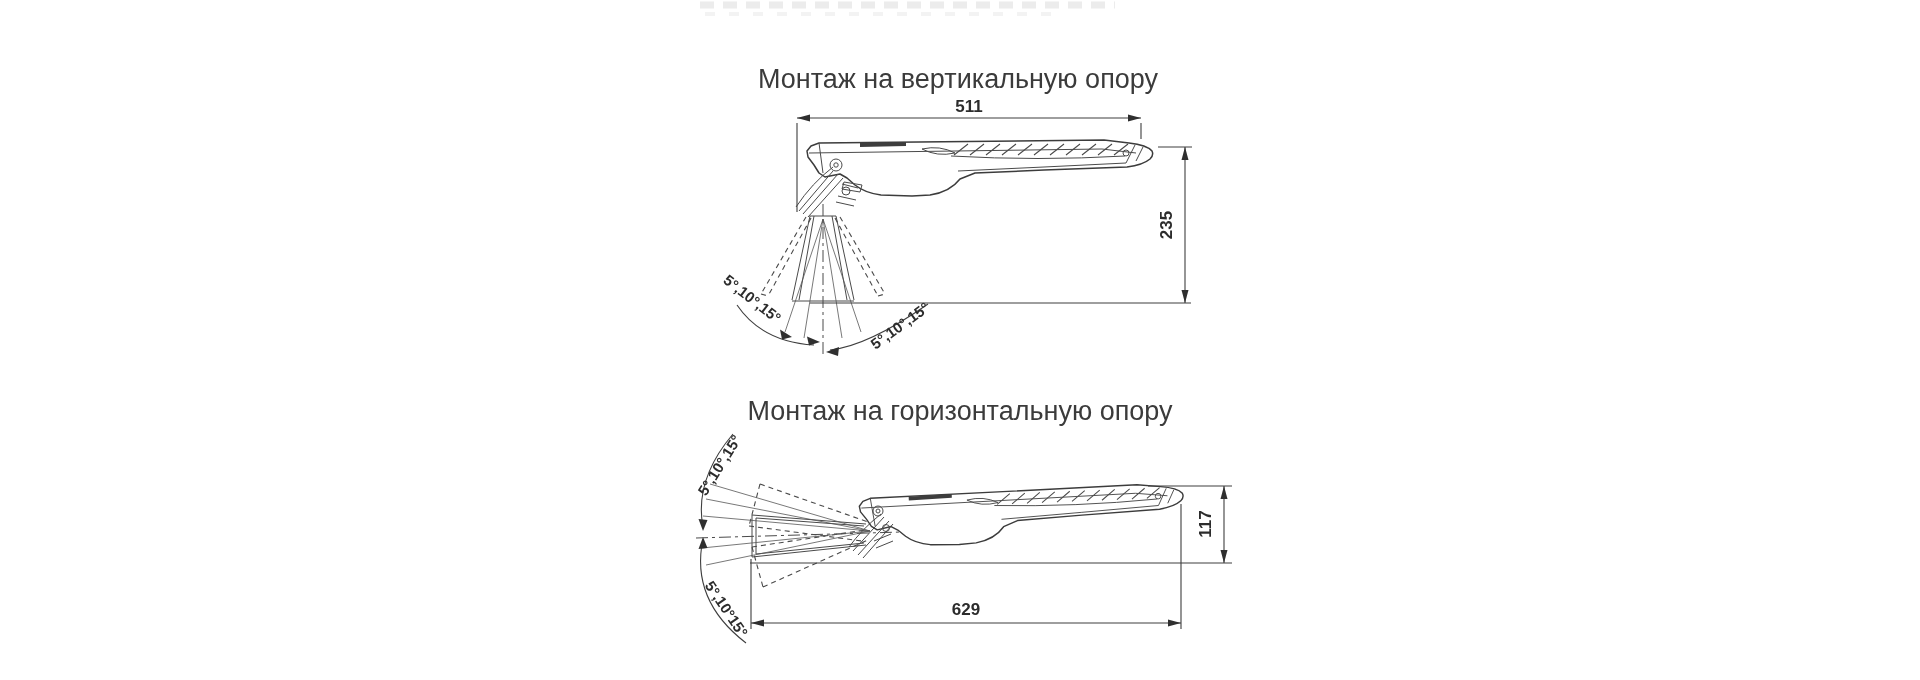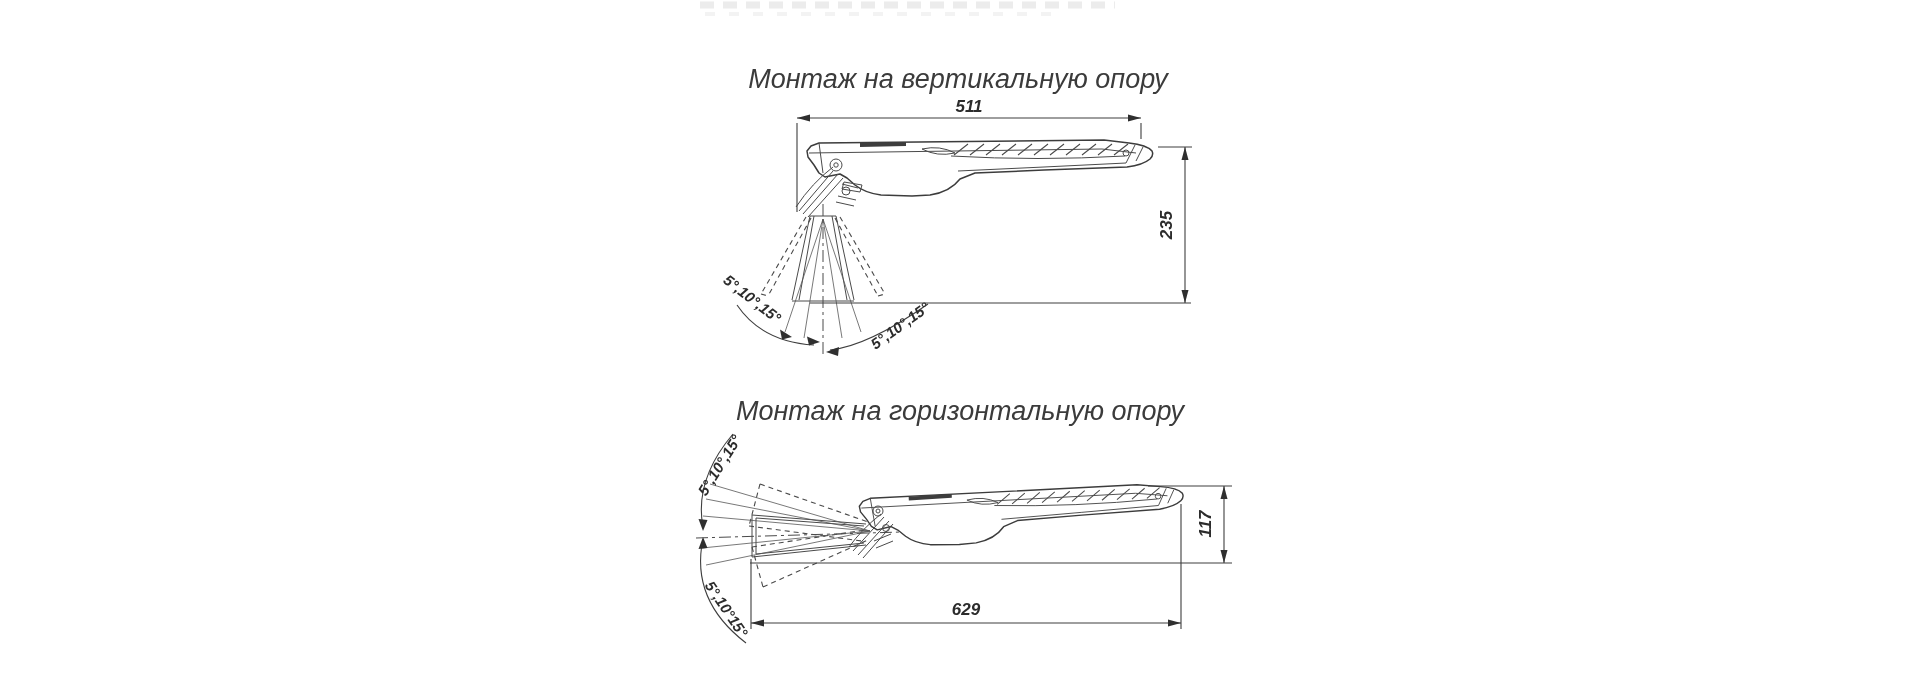--- a/index.html
+++ b/index.html
@@ -1,17 +1,17 @@
 <!DOCTYPE html>
 <html><head>
 <meta charset="utf-8">
 <style>
   html,body{margin:0;padding:0;background:#ffffff;}
   .canvas{position:relative;width:1920px;height:680px;background:#ffffff;overflow:hidden;
-          font-family:"Liberation Sans","DejaVu Sans",sans-serif;font-style:italic;}
+          font-family:"Liberation Sans","DejaVu Sans",sans-serif;}
   svg{position:absolute;left:0;top:0;}
   .ln   {stroke:#3c3c3c;stroke-width:1.5;fill:none;stroke-linejoin:round;stroke-linecap:round;}
   .ln2  {stroke:#4a4a4a;stroke-width:1;fill:none;stroke-linejoin:round;}
   .thin {stroke:#555;stroke-width:.8;fill:none;}
   .dash {stroke:#4a4a4a;stroke-width:1.1;fill:none;stroke-dasharray:5 4;}
   .cline{stroke:#4a4a4a;stroke-width:1;fill:none;stroke-dasharray:12 4 3 4;}
   .dim  {stroke:#3f3f3f;stroke-width:1.1;fill:none;}
   .arr  {fill:#2f2f2f;stroke:none;}
   .fillc{fill:#3d3d3d;stroke:none;}
   .title-t{font-size:27px;fill:#3b3b3b;}

